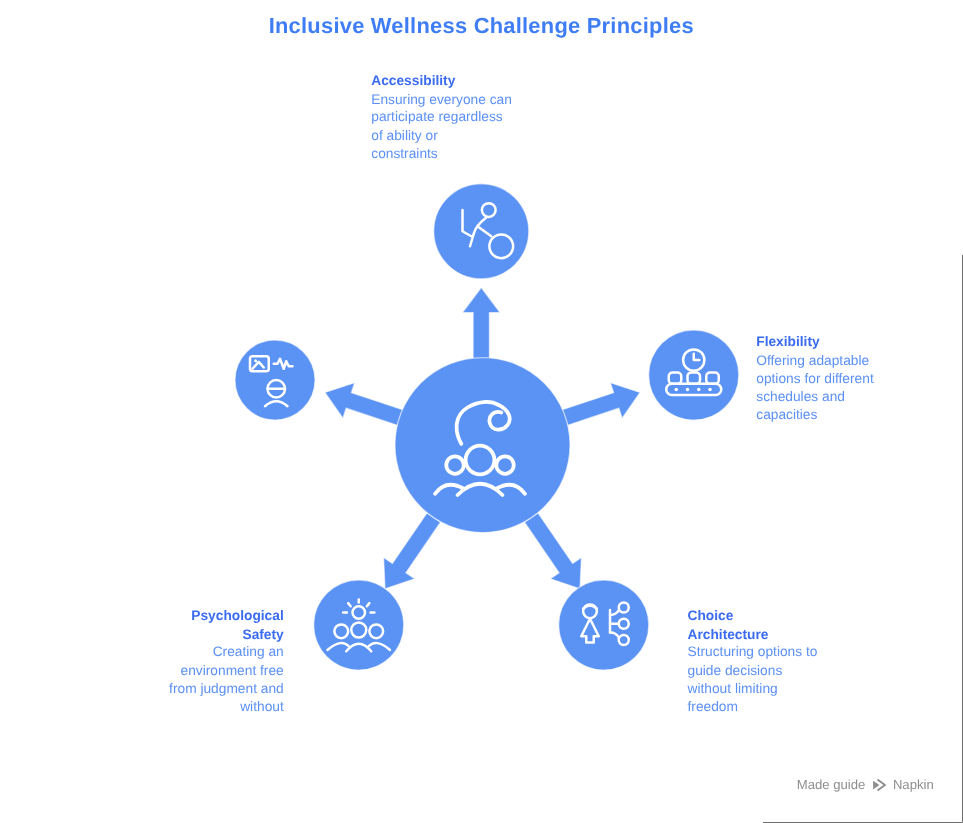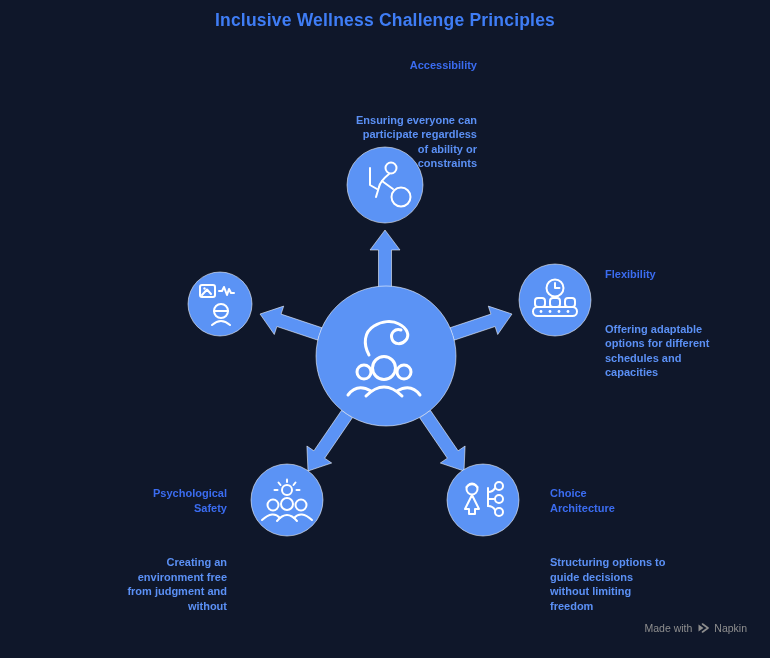--- a/index.html
+++ b/index.html
@@ -1,29 +1,29 @@
 <!DOCTYPE html>
 <html><head>
 <meta charset="utf-8">
 <style>
   html,body{margin:0;padding:0;background:#000;}
-  .canvas{position:relative;width:770px;height:658px;background:#0f172a;overflow:hidden;
+  .canvas{position:relative;width:770px;height:658px;background:#ffffff;overflow:hidden;
           font-family:"Liberation Sans", sans-serif;}
   .title{position:absolute;left:0;top:10px;width:770px;text-align:center;
          font-size:17.5px;font-weight:bold;color:#3F7DF5;letter-spacing:.2px;}
   .diagram-svg{position:absolute;left:0;top:0;}
   .shape{fill:#5B93F5;stroke:rgba(255,255,255,.55);stroke-width:1;}
   .icn{fill:none;stroke:#fff;stroke-width:2;stroke-linecap:round;stroke-linejoin:round;}
   .icn-center{fill:none;stroke:#fff;stroke-width:3;stroke-linecap:round;stroke-linejoin:round;}
   .dotfill{fill:#fff;stroke:none;}
   .node{position:absolute;}
   .txt{position:absolute;font-size:11px;line-height:14.5px;}
   .txt .heading{font-weight:bold;color:#3B6CF0;white-space:pre-line;}
-  .txt .desc{font-weight:bold;color:#5B90F5;white-space:pre-line;margin-top:40px;}
-  .t-center{text-align:right;}
+  .txt .desc{font-weight:normal;color:#5B90F5;white-space:pre-line;}
+  .t-center{text-align:left;}
   .t-right{text-align:right;}
   .t-left{text-align:left;}
   .watermark{position:absolute;top:622px;right:23px;display:flex;align-items:center;gap:5px;
              font-size:10.5px;color:#8E8E8E;cursor:pointer;}
   .watermark svg{display:block;}
 </style>
 </head>
 <body>
 
 <div class="canvas">
@@ -152,21 +152,21 @@
   <div class="txt t-left" style="left:550px;top:486px;width:140px">
     <div class="heading">Choice
 Architecture</div>
     <div class="desc">Structuring options to
 guide decisions
 without limiting
 freedom</div>
   </div>
 
   <div class="watermark">
-    <span>Made with</span>
+    <span>Made guide</span>
     <svg width="12" height="12" viewBox="0 0 12 12">
       <path d="M1.5 2.5 L6.5 6 L1.5 9.5 Z" fill="#8E8E8E"></path>
       <path d="M5.5 2 L11 6 L5.5 10" fill="none" stroke="#8E8E8E" stroke-width="1.6" stroke-linecap="round" stroke-linejoin="round"></path>
     </svg>
     <span>Napkin</span>
   </div>
 
 </div>
 
 </body></html>

